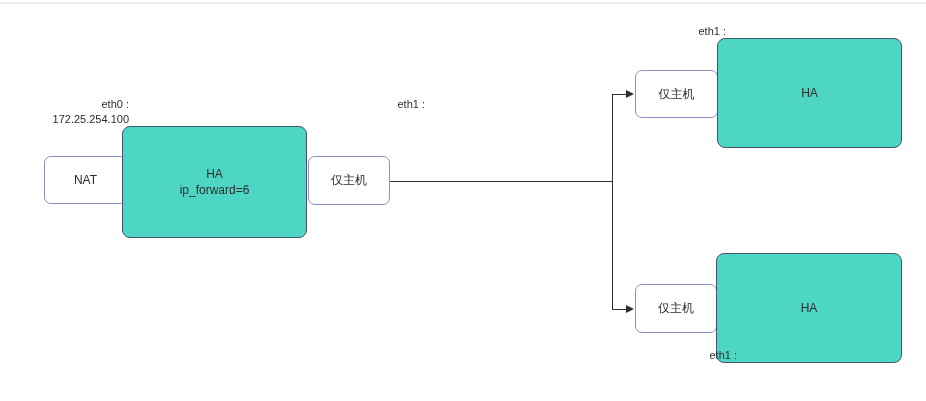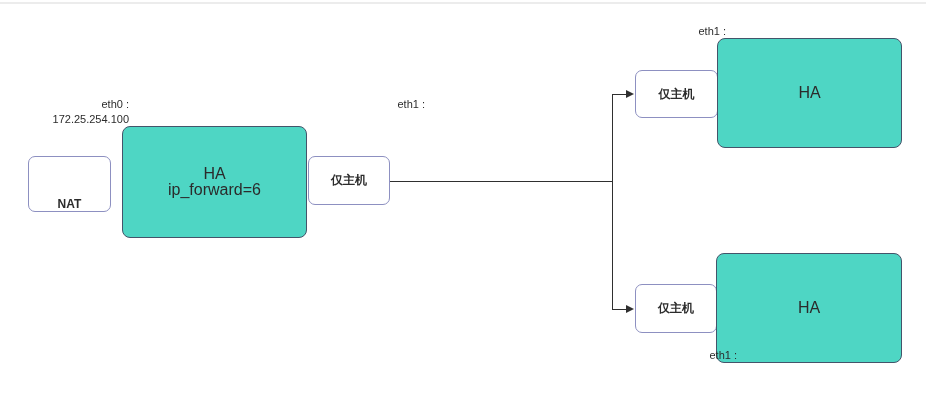--- a/index.html
+++ b/index.html
@@ -32,26 +32,25 @@
     align-items: center;
     justify-content: center;
     text-align: center;
   }
   .white-node {
     background: #ffffff;
     border: 1px solid #8d90c1;
     border-radius: 7px;
     font-size: 12px;
     z-index: 2;
-    font-weight: bold;
   }
   .teal-node {
     border: 1px solid #44546a;
     border-radius: 8px;
-    font-size: 16px;
+    font-size: 12px;
     line-height: 16px;
     z-index: 3;
   }
   .iface-label {
     position: absolute;
     width: 140px;
     font-size: 11px;
     line-height: 15px;
     text-align: right;
     white-space: nowrap;
@@ -77,21 +76,21 @@
 
 <div class="canvas">
 
   <div class="divider"></div>
 
   <div class="iface-label" style="left:-11px; top:97px;">
     <div>eth0 :</div>
     <div>172.25.254.100</div>
   </div>
 
-  <div class="node white-node" style="left:28px; top:156px; width:83px; height:56px;justify-content:flex-end;">
+  <div class="node white-node" style="left:44px; top:156px; width:83px; height:48px;">
     <span>NAT</span>
   </div>
 
   <div class="node teal-node" style="left:122px; top:126px; width:185px; height:112px; background:#4ed6c4;">
     <span>HA</span>
     <span>ip_forward=6</span>
   </div>
 
   <div class="iface-label" style="left:285px; top:97px;">
     <div>eth1 :</div>

